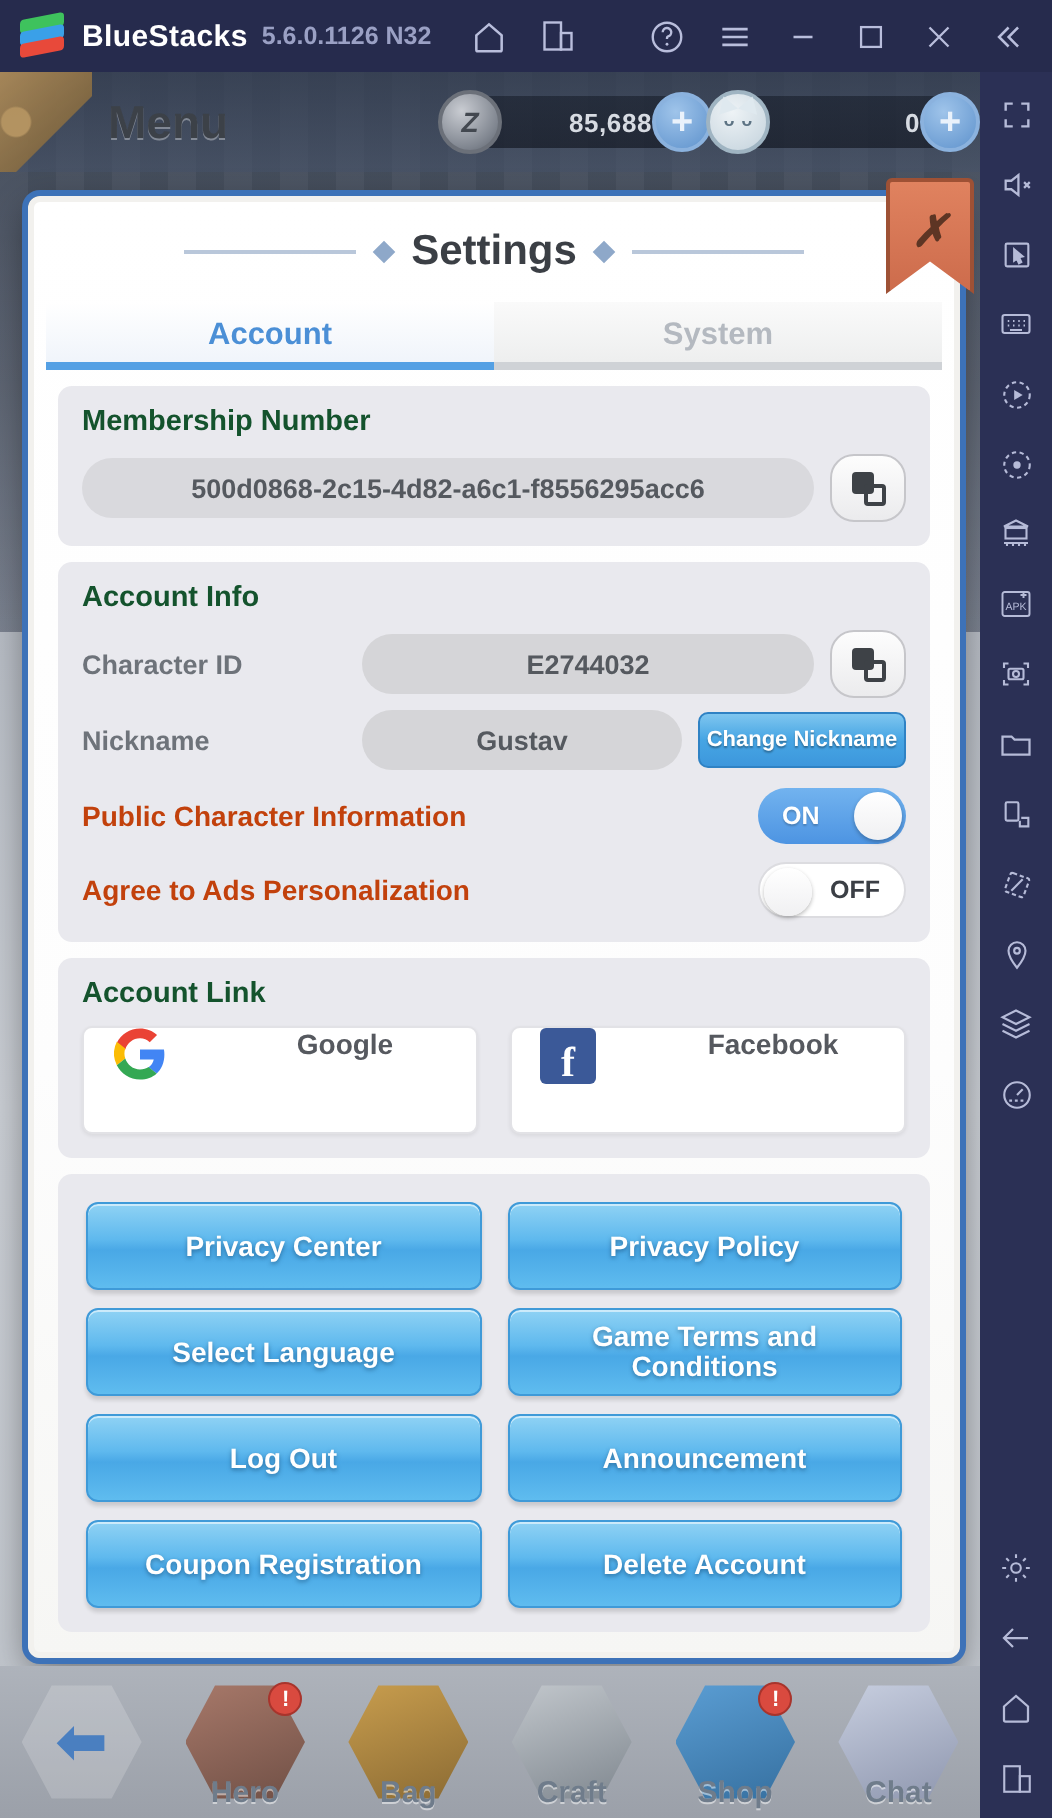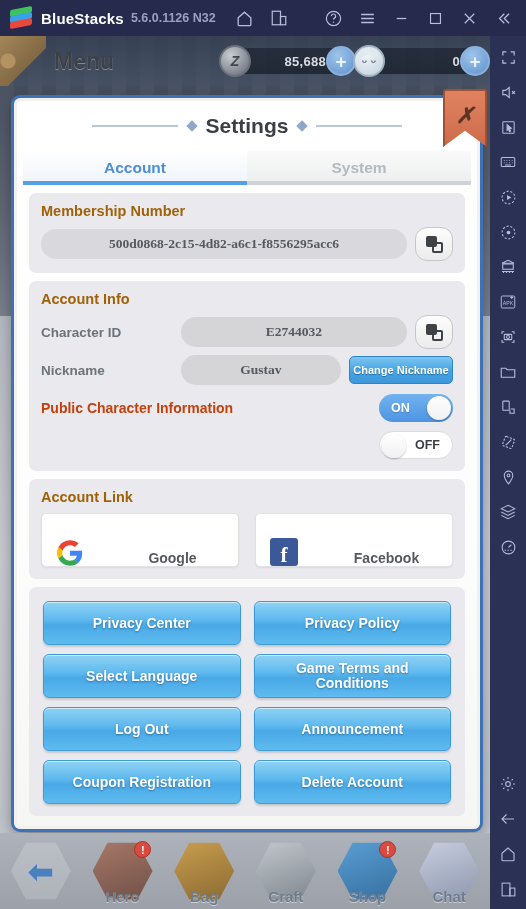--- a/index.html
+++ b/index.html
@@ -108,25 +108,25 @@
     background: linear-gradient(180deg, #ffffff, #eef3fa); }
   .tab.active { color: #4b8fd6; }
   .tab.inactive { color: #b4b9c0; background: linear-gradient(180deg, #fafafa, #eceded); }
   .tab .ul { position: absolute; left: 0; bottom: 0; width: 100%; height: 4px; }
   .tab.active .ul { background: #54a0e4; }
   .tab.inactive .ul { background: #cfd2d6; }
 
   .dlg-body { padding: 8px 12px 10px; }
   .card { background: #e9e9ee; border-radius: 7px; padding: 10px 12px 12px;
     margin-bottom: 8px; }
-  .card-h { font-size: 14.5px; font-weight: bold; color: #a16207; margin-bottom: 8px; }
+  .card-h { font-size: 14.5px; font-weight: bold; color: #14532d; margin-bottom: 8px; }
   .row { display: flex; align-items: center; gap: 8px; margin-top: 6px; }
   .field { flex: 1; height: 30px; border-radius: 15px; background: #d5d5d8;
     display: flex; align-items: center; justify-content: center;
-    font-size: 13.5px; font-weight: bold; color: #55595f; font-family: Liberation Serif, serif; }
+    font-size: 13.5px; font-weight: bold; color: #55595f; }
   .field.wide { background: #d9d9dd; }
   .copy-btn { width: 38px; height: 34px; border-radius: 12px;
     background: linear-gradient(180deg, #fdfdfd, #ebebed); border: 1px solid #c6c6ca;
     display: flex; align-items: center; justify-content: center; cursor: pointer;
     flex: none; }
   .copy-ic { position: relative; width: 17px; height: 17px; }
   .copy-ic b { position: absolute; left: 0; top: 0; width: 11px; height: 11px;
     background: #3e4247; border-radius: 2px; display: block; }
   .copy-ic i { position: absolute; right: 0; bottom: 0; width: 11px; height: 11px;
     border: 2px solid #3e4247; border-radius: 2px; display: block; }
@@ -147,21 +147,21 @@
   .tgl.on .txt { color: #fff; margin-left: 12px; text-shadow: 0 1px 1px rgba(0,0,0,.2); }
   .tgl.off .txt { color: #3b3f45; margin-right: 12px; }
   .knob { position: absolute; top: 2px; width: 24px; height: 24px; border-radius: 50%;
     background: linear-gradient(180deg, #fff, #f0f0f2);
     box-shadow: 0 1px 2px rgba(0,0,0,.28); }
   .tgl.on .knob { right: 2px; }
   .tgl.off .knob { left: 2px; }
 
   .link-row { display: flex; gap: 16px; }
   .link-btn { flex: 1; height: 54px; background: #fff; border: 1px solid #e2e2e6;
-    border-radius: 5px; display: flex; align-items: flex-end; cursor: pointer;
+    border-radius: 5px; display: flex; align-items: flex-start; cursor: pointer;
     box-shadow: 0 1px 2px rgba(0,0,0,.07); gap: 29px; }
   .lk-ic { width: 56px; display: flex; align-items: center; justify-content: center; }
   .lk-txt { flex: 1; text-align: center; font-size: 14px; font-weight: bold;
     color: #56595f; padding-right: 20px; }
   .g-ic { width: 26px; height: 26px; }
   .fb-ic { width: 28px; height: 28px; background: #3b5998; border-radius: 3px;
     color: #fff; font-size: 21px; font-weight: bold; font-family: "Liberation Serif", serif;
     display: flex; align-items: flex-end; justify-content: center; line-height: .95; }
 
   .btn-grid { display: grid; grid-template-columns: 1fr 1fr; gap: 9px 13px;
@@ -346,20 +346,21 @@
           <div class="nick-btn">Change Nickname</div>
         </div>
         <div class="tgl-row">
           <span class="tgl-lbl">Public Character Information</span>
           <div class="tgl on">
             <span class="txt">ON</span>
             <span class="knob"></span>
           </div>
         </div>
         <div class="tgl-row">
+          <span class="tgl-lbl">Agree to Ads Personalization</span>
           <div class="tgl off">
             <span class="txt">OFF</span>
             <span class="knob"></span>
           </div>
         </div>
       </div>
 
       <div class="card">
         <div class="card-h">Account Link</div>
         <div class="link-row">

